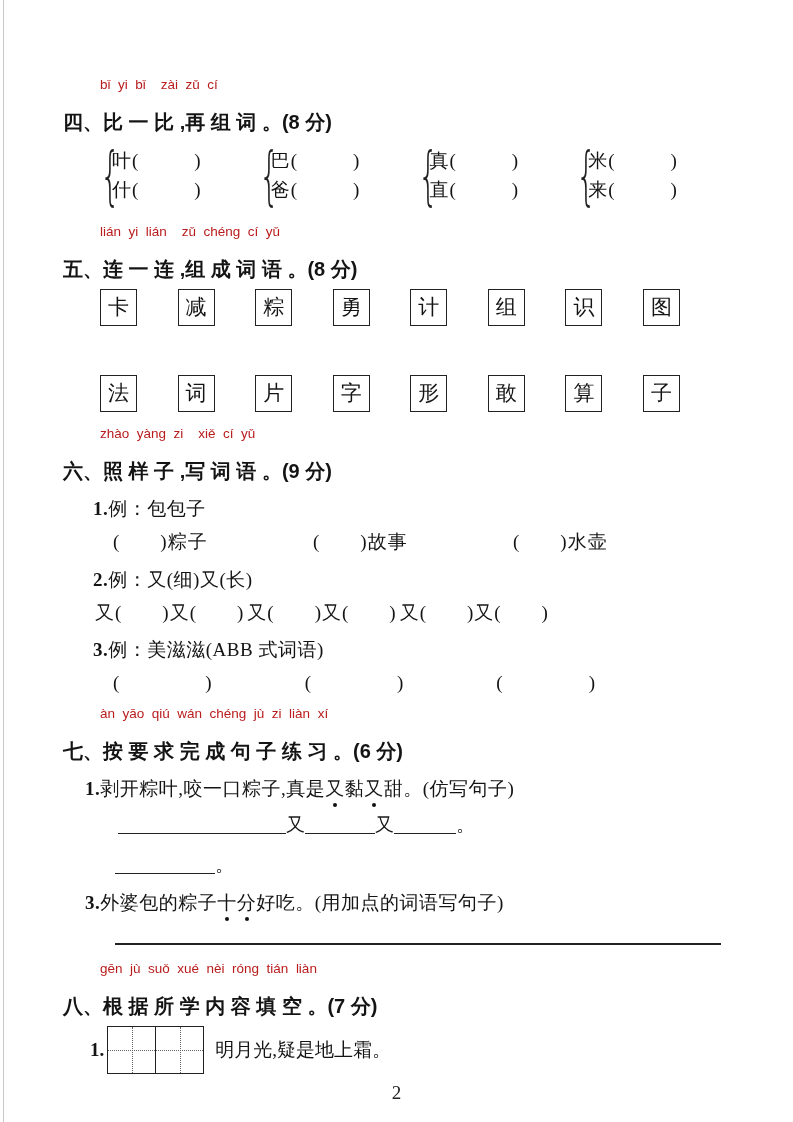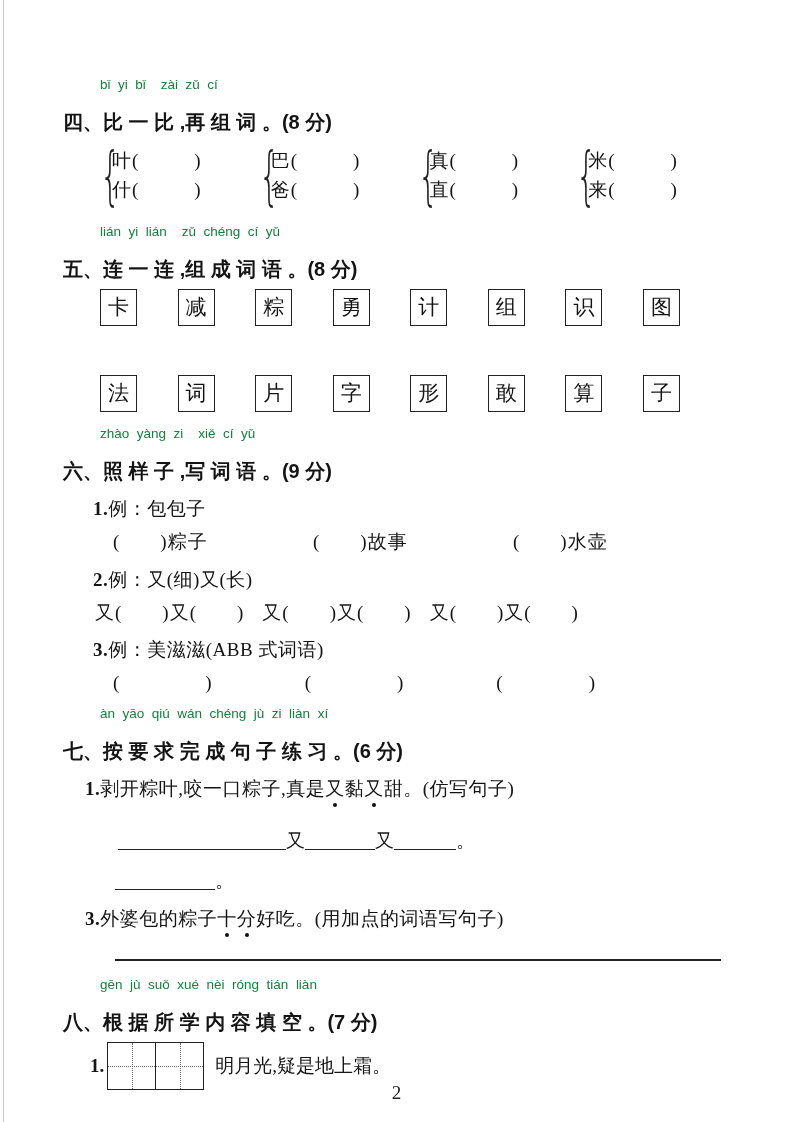--- a/index.html
+++ b/index.html
@@ -5,21 +5,21 @@
   html,body{margin:0;padding:0;}
   body{
     width:793px;height:1122px;background:#ffffff;color:#141414;
     font-family:"Liberation Serif","DejaVu Serif",serif;
     position:relative;overflow:hidden;
   }
   .scanline{position:absolute;left:3px;top:0;width:1px;height:100%;background:#c9c9c9;}
   .content{position:absolute;left:63px;top:78px;width:668px;}
   .pinyin{
     font-family:"Liberation Sans","DejaVu Sans",sans-serif;
-    font-size:13.5px;color:#15803d;white-space:pre;line-height:1.1;margin:0 0 0 37px;
+    font-size:13.5px;color:#b91c1c;white-space:pre;line-height:1.1;margin:0 0 0 37px;
   }
   .sec-title{
     font-family:"Liberation Sans","DejaVu Sans",sans-serif;
     font-weight:bold;font-size:20px;white-space:pre;line-height:1.25;margin:17px 0 0 0;
   }
   
   .row4{display:flex;margin:10px 0 0 33px;}
   .group4{display:flex;align-items:center;width:163px;}
   .brace{
     font-family:"DejaVu Sans",sans-serif;font-size:64px;font-weight:200;
@@ -35,30 +35,30 @@
   .cbox{
     width:35px;height:35px;border:1.7px solid #222;
     display:flex;align-items:center;justify-content:center;font-size:21px;line-height:1;
   }
   
   .item{font-size:19px;margin:13px 0 0 30px;letter-spacing:.5px;line-height:1.3;white-space:pre;}
   .num{font-weight:bold;}
   .subrow{font-size:19px;display:flex;line-height:1.3;}
   .subrow.r1{margin:9px 0 0 50px;}
   .subrow.r1 .cell6{width:200px;}
-  .subrow.r2{margin:8px 0 0 32px;column-gap:18px;}
+  .subrow.r2{margin:8px 0 0 32px;column-gap:3px;}
   .subrow.r3{margin:8px 0 0 50px;column-gap:92px;}
   
   .q{font-size:19px;margin:13px 0 0 22px;letter-spacing:.5px;line-height:1.3;white-space:pre;}
   .em{position:relative;display:inline-block;}
   .em::after{
     content:"";position:absolute;left:50%;transform:translateX(-50%);
     bottom:-6px;width:4px;height:4px;border-radius:50%;background:#111;
   }
-  .blankrow{margin:28px 0 0 55px;font-size:19px;line-height:1.3;}
+  .blankrow{margin:12px 0 0 55px;font-size:19px;line-height:1.3;}
   .blankrow.second{margin:15px 0 0 52px;}
   .bl{display:inline-block;border-bottom:1.6px solid #222;height:18px;vertical-align:-3px;}
   .bl-long{width:168px;} .bl-70{width:70px;} .bl-60{width:62px;} .bl-100{width:100px;}
   .answer-line{margin:28px 0 0 52px;width:606px;height:0;border-bottom:2px solid #222;}
   
   .fill-row{display:flex;align-items:center;margin:7px 0 0 27px;font-size:19px;line-height:1.3;}
   .fill-row .num{margin-right:3px;}
   .tzg{display:flex;width:95px;height:46px;border:1.8px solid #222;position:relative;margin-right:11px;background:#fff;}
   .tzg::after{content:"";position:absolute;top:50%;left:0;right:0;border-top:1px dotted #666;}
   .tzg .cell{flex:1;position:relative;}

